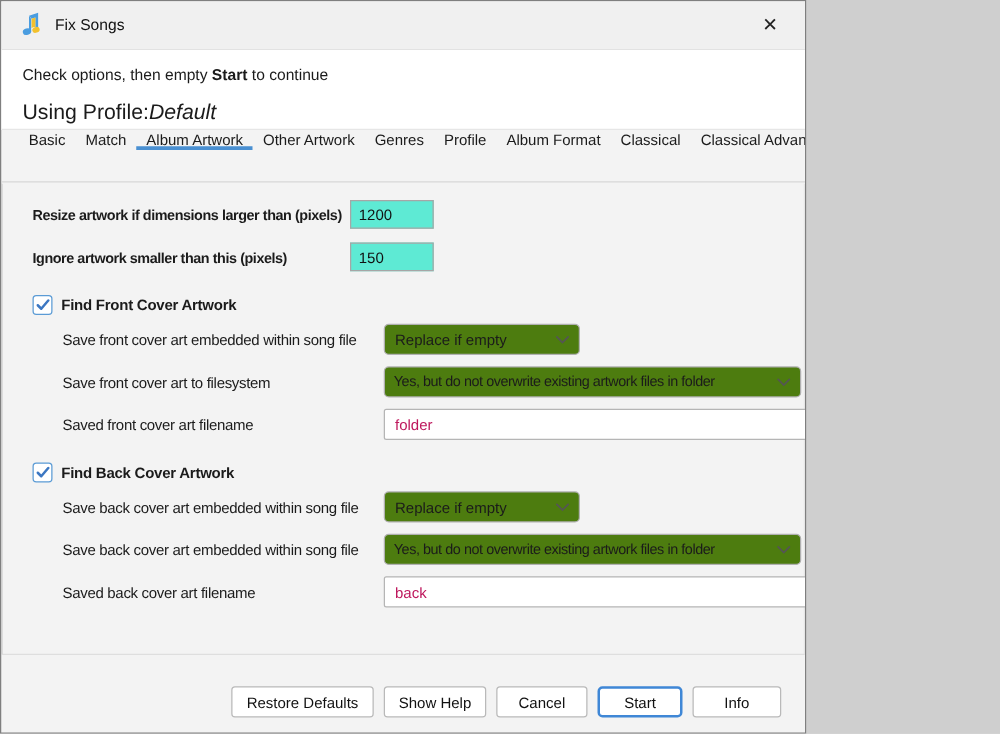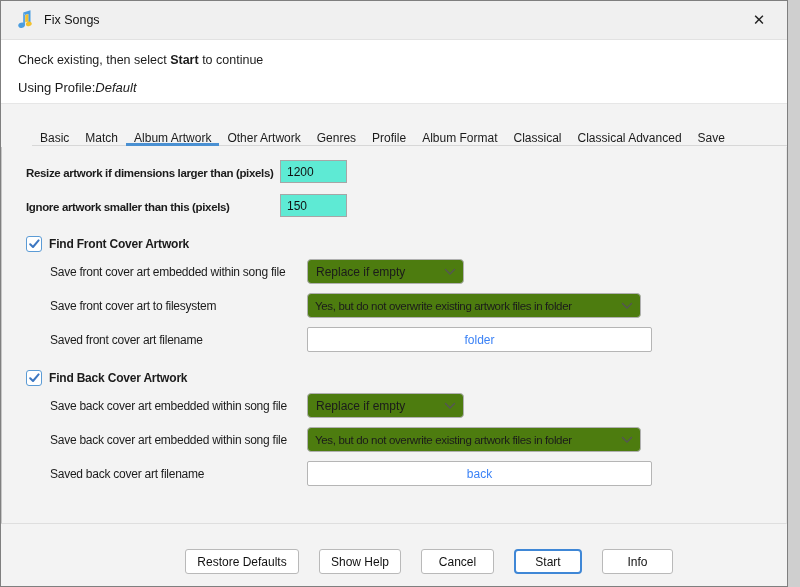--- a/index.html
+++ b/index.html
@@ -1,57 +1,57 @@
 <!DOCTYPE html>
 <html><head>
 <meta charset="utf-8">
 <style>
   html,body{margin:0;padding:0;background:#cfcfcf;}
   *{box-sizing:border-box;}
   body{font-family:"Liberation Sans","DejaVu Sans",sans-serif;color:#1b1b1b;}
-  .window{position:relative;width:788px;height:587px;background:#f3f3f3;border:1px solid #7f7f7f;overflow:hidden;}
+  .window{position:relative;width:645px;height:587px;background:#f3f3f3;border:1px solid #7f7f7f;overflow:hidden;}
 
   
   .titlebar{position:absolute;top:0;left:0;right:0;height:38px;background:#f0f0f0;display:flex;align-items:center;}
   .titlebar .app-icon{margin-left:14px;width:20px;height:22px;flex:0 0 auto;}
   .titlebar .title{margin-left:9px;font-size:12.5px;color:#111;}
   .titlebar .close{position:absolute;right:8px;top:0;width:40px;height:38px;display:flex;align-items:center;justify-content:center;font-size:15px;color:#222;cursor:pointer;}
 
   
   .header-panel{position:absolute;top:38px;left:0;right:0;height:65px;background:#ffffff;border-top:1px solid #e2e2e2;border-bottom:1px solid #e6e6e6;}
   .header-line1{position:absolute;left:17px;top:13px;font-size:12.5px;}
-  .header-line2{position:absolute;left:17px;top:40px;font-size:13px;}
+  .header-line2{position:absolute;left:17px;top:40px;font-size:17px;}
   .b{font-weight:bold;}
   .i{font-style:italic;}
 
   
-  .tabbar{position:absolute;top:104px;left:0;right:0;height:41px;display:flex;align-items:flex-end;border-bottom:1px solid #d7d7d7;margin-left:31px;}
+  .tabbar{position:absolute;top:104px;left:0;right:0;height:41px;display:flex;align-items:flex-start;padding-left:14px;border-bottom:1px solid #d7d7d7;}
   .tab{display:flex;align-items:center;padding:0 8px;font-size:12px;color:#1b1b1b;cursor:pointer;white-space:nowrap;position:relative;}
   .tab.selected::after{content:"";position:absolute;left:0;right:0;bottom:-1px;height:3px;background:#4a90d2;}
 
   
   .content{position:absolute;top:146px;left:0;right:0;height:377px;border-left:1px solid #c6c6c6;border-right:1px solid #e6e6e6;border-bottom:1px solid #dedede;}
   .row{position:absolute;left:0;right:0;height:25px;}
   .lbl{position:absolute;top:50%;transform:translateY(-50%);font-size:12px;letter-spacing:-0.25px;white-space:nowrap;}
   .lbl.strong{font-weight:bold;font-size:11.5px;letter-spacing:-0.35px;}
   .lbl.l1{left:24px;}
   .lbl.l2{left:48px;}
 
   .num-input{position:absolute;left:278px;top:0;width:67px;height:23px;border:1px solid #a6a6a6;background:#5eead4;font-family:inherit;font-size:12px;padding:0 6px;color:#111;}
-  .txt-input{position:absolute;left:305px;top:0;width:345px;height:25px;border:1px solid #b5b5b5;border-radius:2px;background:#fff;font-family:inherit;font-size:12px;padding:0 8px;color:#3b82f6;text-align:center;}
+  .txt-input{position:absolute;left:305px;top:0;width:345px;height:25px;border:1px solid #b5b5b5;border-radius:2px;background:#fff;font-family:inherit;font-size:12px;padding:0 8px;color:#be185d;}
 
   .combo{position:absolute;left:305px;top:0;height:25px;border:1px solid #b0b0b0;border-radius:4px;background:#4d7c0f;display:flex;align-items:center;padding:0 24px 0 8px;font-size:12px;cursor:pointer;white-space:nowrap;overflow:hidden;}
   .combo.w-small{width:157px;}
   .combo.w-wide{width:334px;font-size:11.5px;letter-spacing:-0.35px;padding-left:7px;}
   .combo .chev{position:absolute;right:7px;top:50%;transform:translateY(-50%);}
   .checkbox{position:absolute;left:24px;top:50%;transform:translateY(-50%);width:16px;height:16px;border:1.5px solid #5b9bd5;border-radius:3px;background:#fff;display:flex;align-items:center;justify-content:center;cursor:pointer;}
   .cb-label{position:absolute;left:47px;top:50%;transform:translateY(-50%);font-weight:bold;font-size:12px;letter-spacing:-0.2px;white-space:nowrap;}
 
   
-  .button-row{position:absolute;left:183px;top:402px;display:flex;gap:20px;}
+  .button-row{position:absolute;left:183px;top:402px;display:flex;gap:8px;}
   .btn{height:25px;border:1px solid #b9b9b9;border-radius:3px;background:#fff;font-family:inherit;font-size:12px;color:#111;display:flex;align-items:center;justify-content:center;cursor:pointer;}
   .btn.default{border:2px solid #3f87d6;border-radius:4px;}
   .w-rd{width:114px}.w-sh{width:82px}.w-ca{width:73px}.w-st{width:68px}.w-in{width:71px}
 </style>
 </head>
 <body>
 
 <div class="window">
 
   <div class="titlebar">
@@ -60,21 +60,21 @@
       <path d="M10.2 6.0 L13.3 5.0 V13.2 C13.3 13.2 11.5 12.2 10.2 13.6 Z" fill="#f2c12e"></path>
       <ellipse cx="6.6" cy="16.3" rx="3.4" ry="2.6" fill="#4a9de0" transform="rotate(-18 6.6 16.3)"></ellipse>
       <ellipse cx="13.8" cy="14.9" rx="3.0" ry="2.3" fill="#f2c12e" transform="rotate(-18 13.8 14.9)"></ellipse>
       <path d="M8.2 3.5 V16 H9.9 V6 Z" fill="#4a9de0"></path>
     </svg>
     <span class="title">Fix Songs</span>
     <span class="close">✕</span>
   </div>
 
   <div class="header-panel">
-    <div class="header-line1"><span>Check existing, then select </span><span class="b">Start</span><span> to continue</span></div>
+    <div class="header-line1"><span>Check options, then empty </span><span class="b">Start</span><span> to continue</span></div>
     <div class="header-line2"><span>Using Profile:</span><span class="i">Default</span></div>
   </div>
 
   <div class="tabbar">
     <div class="tab">Basic</div>
     <div class="tab">Match</div>
     <div class="tab selected">Album Artwork</div>
     <div class="tab">Other Artwork</div>
     <div class="tab">Genres</div>
     <div class="tab">Profile</div>

